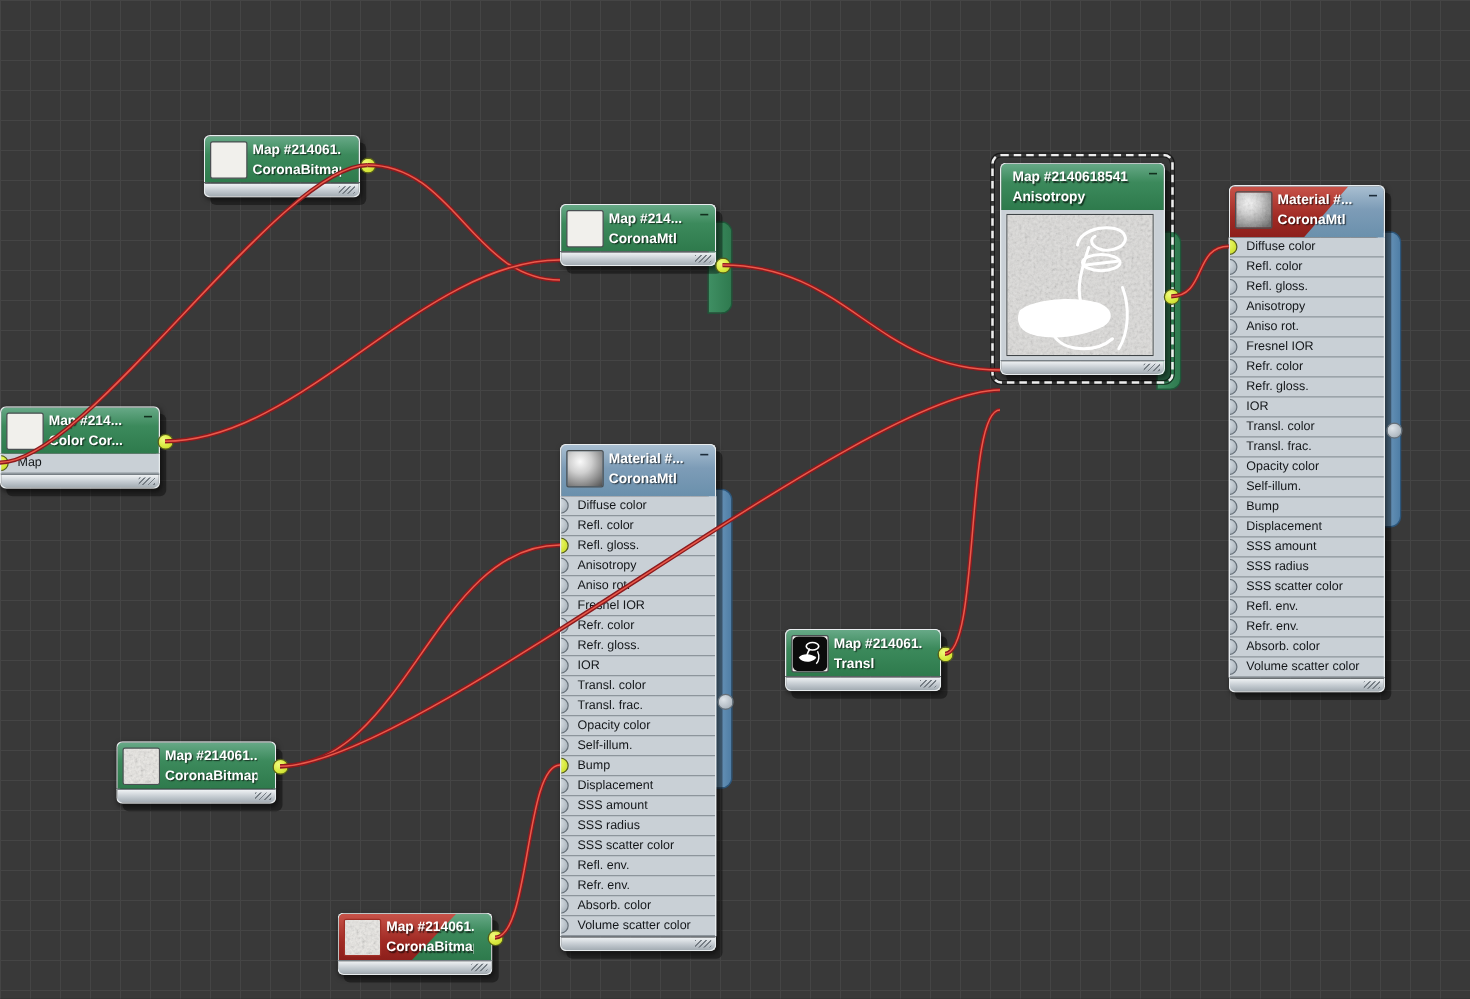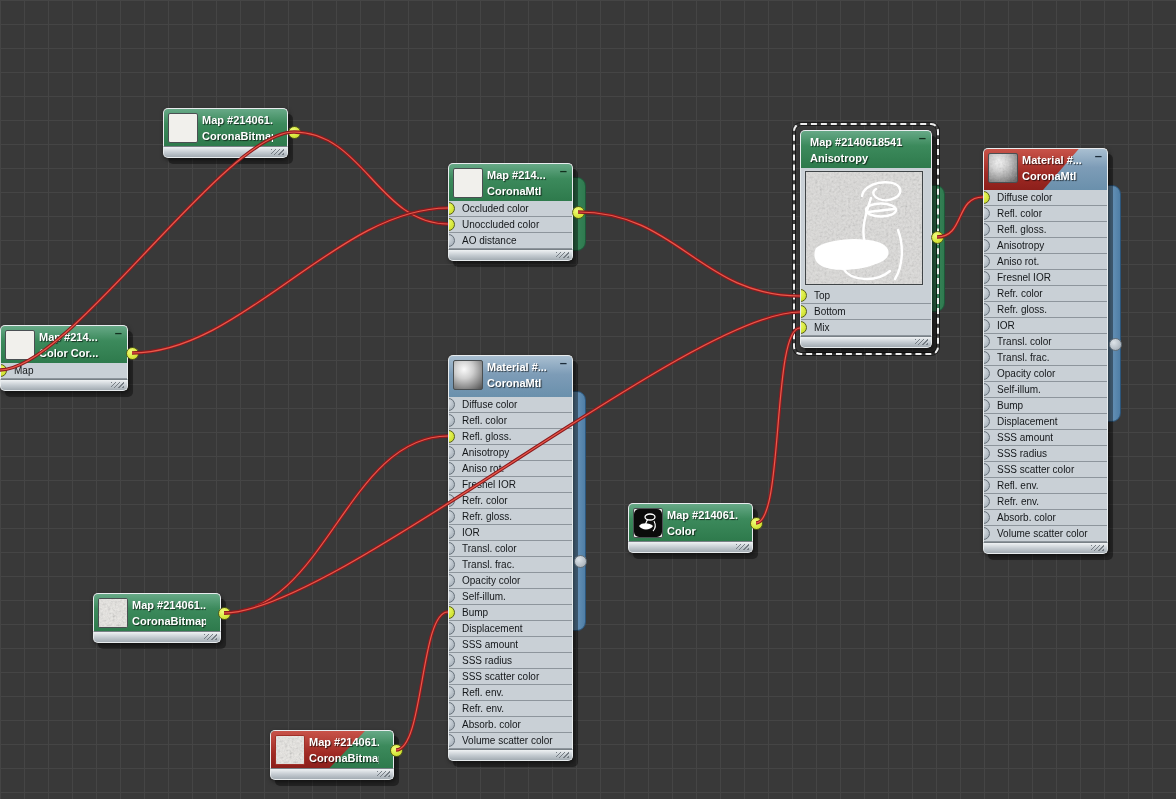--- a/index.html
+++ b/index.html
@@ -90,25 +90,20 @@
         <div class="sidetab green" style="top: 14px; height: 72px;"></div>
         <div class="body">
           <div class="hdr green">
             <div class="thumb "></div>
             <div class="titles">
               <div class="t1">Map #214...</div>
               <div class="t2">CoronaMtl</div>
             </div>
             <div class="minus">–</div>
           </div>
-          <div class="rows">
-            <div class="row"><span class="lab">Occluded color</span><div class="socket connected" style="left: -7px; top: 1px;"></div></div>
-            <div class="row"><span class="lab">Unoccluded color</span><div class="socket connected" style="left: -7px; top: 1px;"></div></div>
-            <div class="row"><span class="lab">AO distance</span><div class="socket free" style="left: -7px; top: 1px;"></div></div>
-          </div>
           <div class="footer">
             <div class="grip"></div>
           </div>
         </div>
         <div class="socket connected" style="left: 124px; top: 43px; z-index: 70;"></div>
       </div>
       <div class="node kind-map" style="left: 0px; top: 325px; width: 128px;">
         <div class="body">
           <div class="hdr green">
             <div class="thumb "></div>
@@ -187,25 +182,20 @@
                 <ellipse cx="75" cy="38" rx="15" ry="6.5"></ellipse>
                 <path d="M62 40 L88 37"></path>
                 <path d="M65 26 C59 44 55 58 59 71 C61 78 67 81 64 86"></path>
                 <path d="M60 84 C55 78 50 81 53 87"></path>
                 <path d="M37 96 C44 109 70 111 84 99"></path>
                 <path d="M92 58 C98 74 97 94 89 107"></path>
               </g>
               <path d="M10 76 C20 68 50 64 72 70 C84 74 86 83 77 89 C58 99 26 101 14 93 C8 89 7 82 10 76 Z" fill="#ffffff"></path>
             </svg>
           </div>
-          <div class="rows">
-            <div class="row"><span class="lab">Top</span><div class="socket connected" style="left: -7px; top: 1px;"></div></div>
-            <div class="row"><span class="lab">Bottom</span><div class="socket connected" style="left: -7px; top: 1px;"></div></div>
-            <div class="row"><span class="lab">Mix</span><div class="socket connected" style="left: -7px; top: 1px;"></div></div>
-          </div>
           <div class="footer">
             <div class="grip"></div>
           </div>
         </div>
         <div class="socket connected" style="left: 131px; top: 101px; z-index: 70;"></div>
       </div>
       <div class="node kind-material" style="left: 983px; top: 148px; width: 125px;">
         <div class="sidetab blue" style="top: 37px; height: 235px;"></div>
         <div class="body">
           <div class="hdr blue red-corner">
@@ -258,21 +248,21 @@
               <svg width="28" height="28" viewBox="0 0 28 28">
                 <rect width="28" height="28" rx="5" fill="#0b0b0b"></rect>
                 <ellipse cx="16" cy="8" rx="5" ry="3" stroke="#fff" fill="none" stroke-width="1.3"></ellipse>
                 <path d="M14 10 C12 13 11 15 12 17" stroke="#fff" fill="none" stroke-width="1.3"></path>
                 <path d="M5 17 C8 13 16 14 19 17 C17 21 8 22 5 17 Z" fill="#fff"></path>
                 <path d="M20 12 C22 16 21 20 19 22" stroke="#fff" fill="none" stroke-width="1.1"></path>
               </svg>
             </div>
             <div class="titles">
               <div class="t1">Map #214061...</div>
-              <div class="t2">Color</div>
+              <div class="t2">Transl</div>
             </div>
           </div>
           <div class="footer">
             <div class="grip"></div>
           </div>
         </div>
         <div class="socket connected" style="left: 122px; top: 14px; z-index: 70;"></div>
       </div>
       <div class="node kind-map" style="left: 93px; top: 593px; width: 128px;">
         <div class="body">

